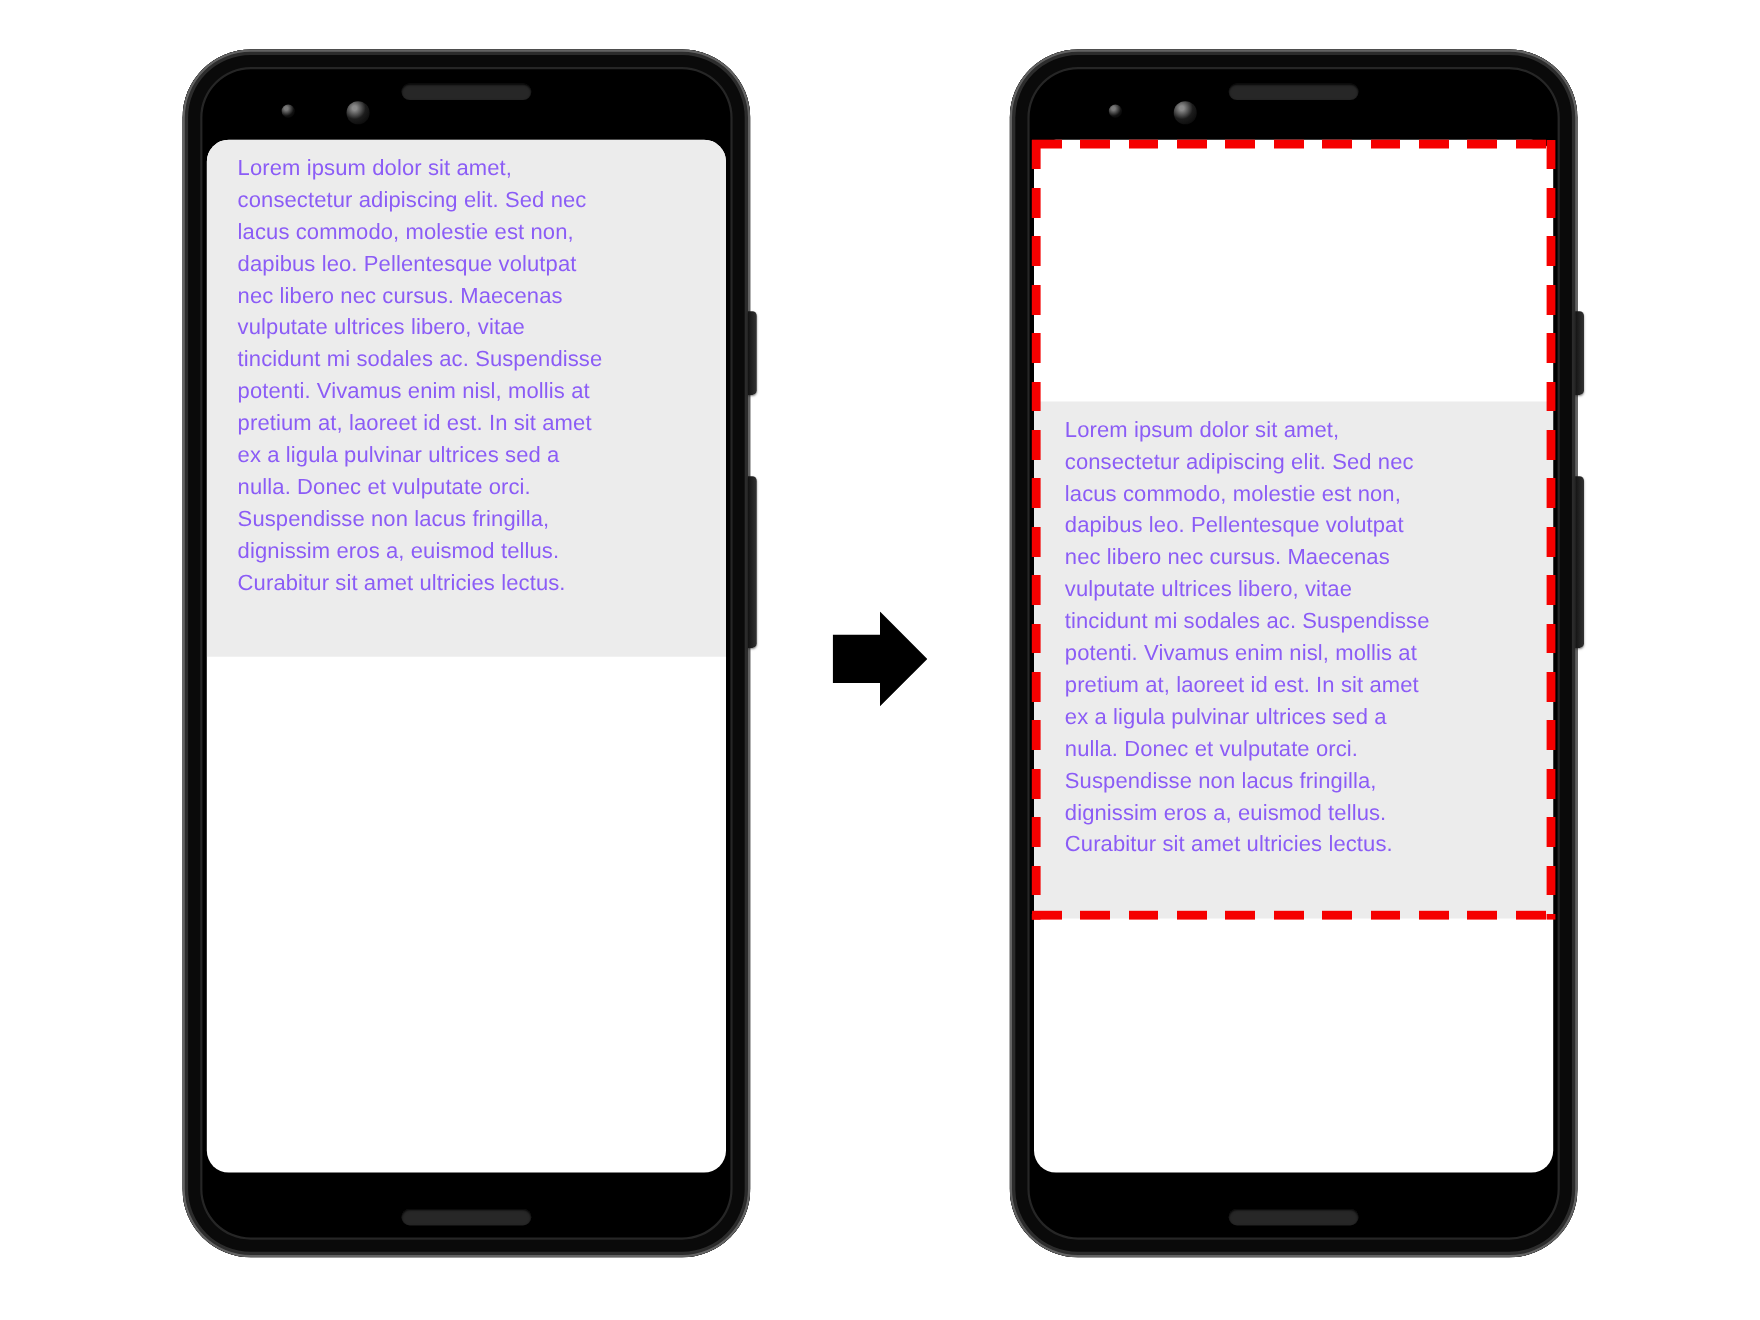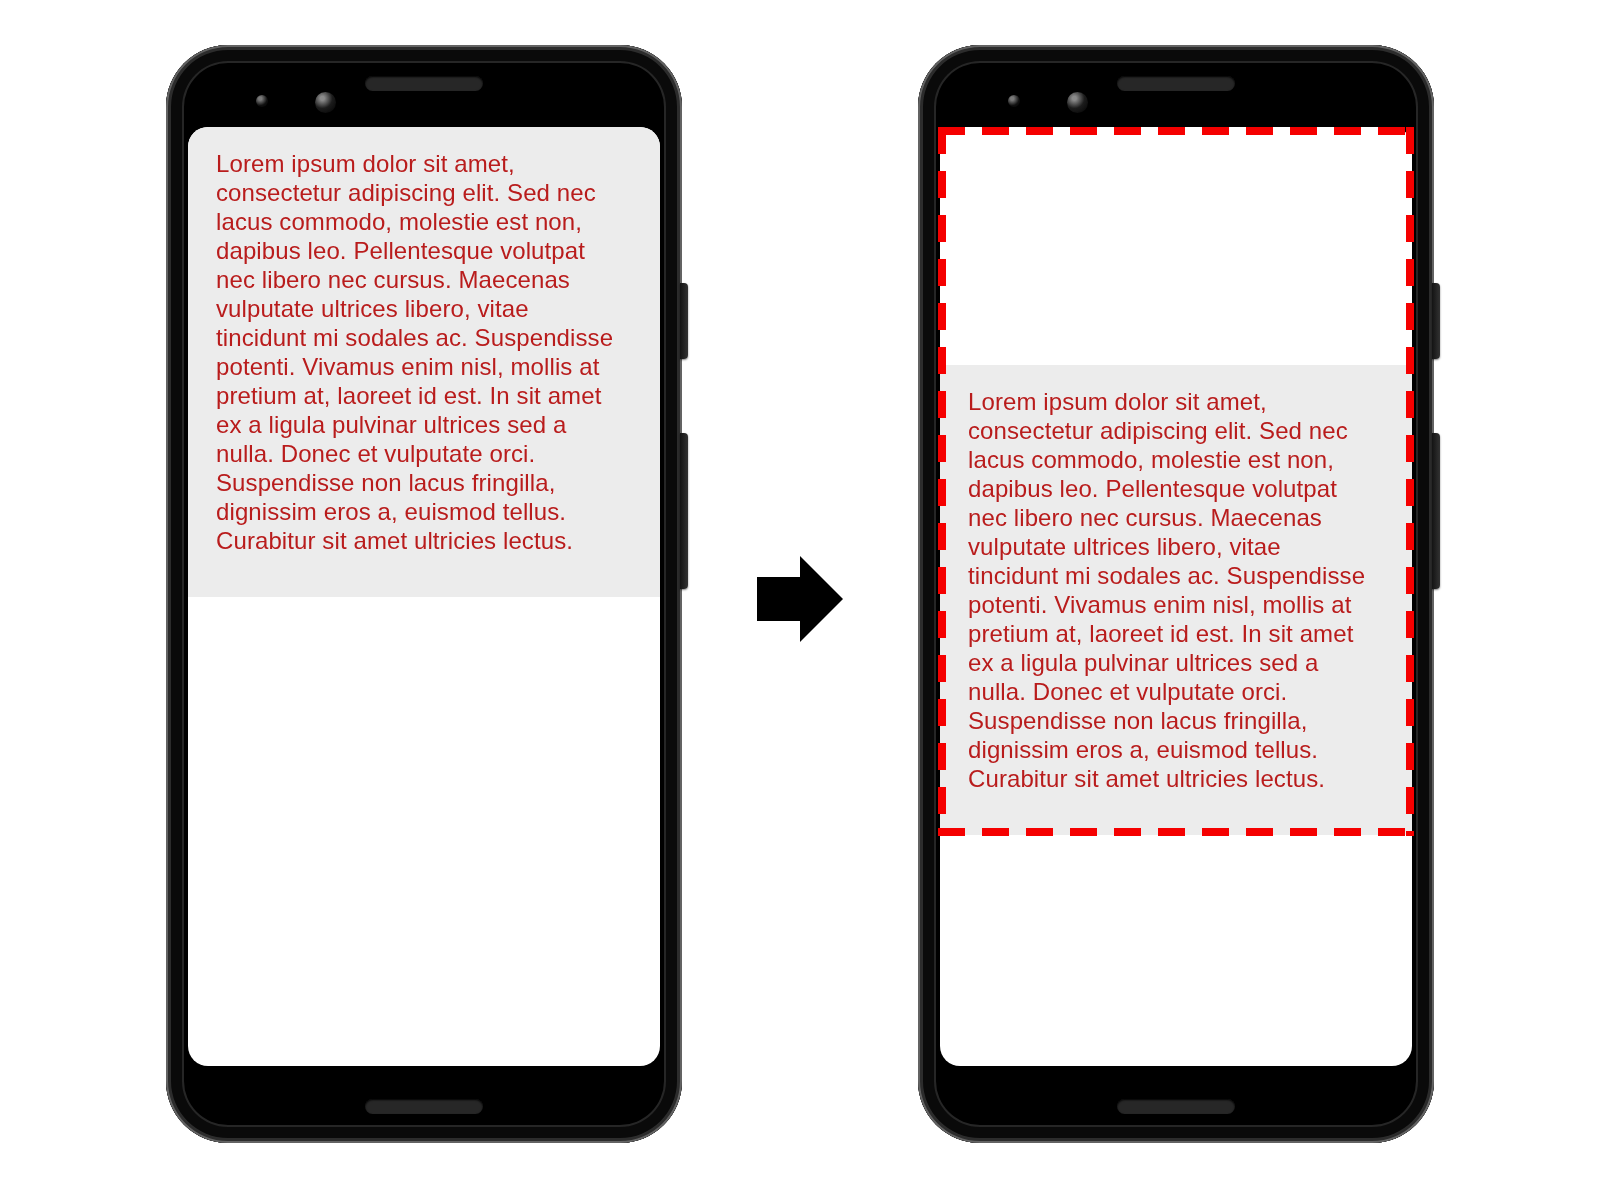--- a/index.html
+++ b/index.html
@@ -68,24 +68,24 @@
 
   
   .text-card {
     position: absolute; left: 0; right: 0; height: 470px;
     background: var(--card-bg, #ececec);
   }
   .phone--before .text-card { top: 0; }
   .phone--after  .text-card { top: 238px; }
 
   .card-text {
-    padding: 22px 28px 0 28px;
-    font-size: 24px;
+    padding: 12px 28px 0 28px;
+    font-size: 20px;
     line-height: 29px;
-    color: #b91c1c;
+    color: #8b5cf6;
     white-space: pre-line;
     letter-spacing: 0.1px;
   }
 
   
   .highlight-box {
     position: absolute;
     left: 20px; top: 82px;
     width: 476px; height: 709px;
     z-index: 5;

